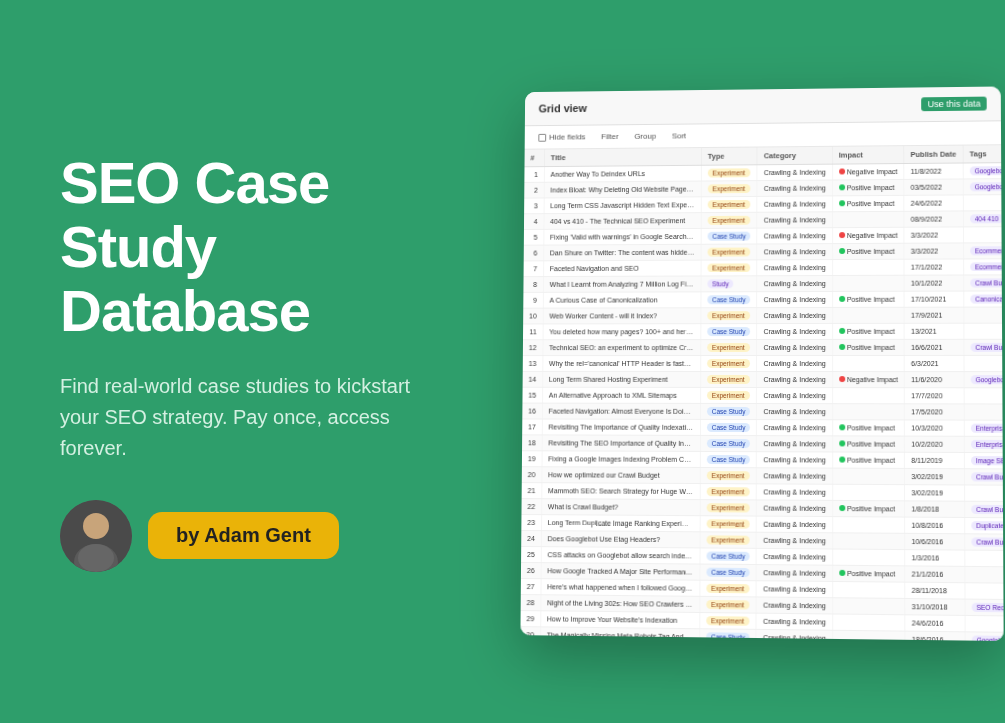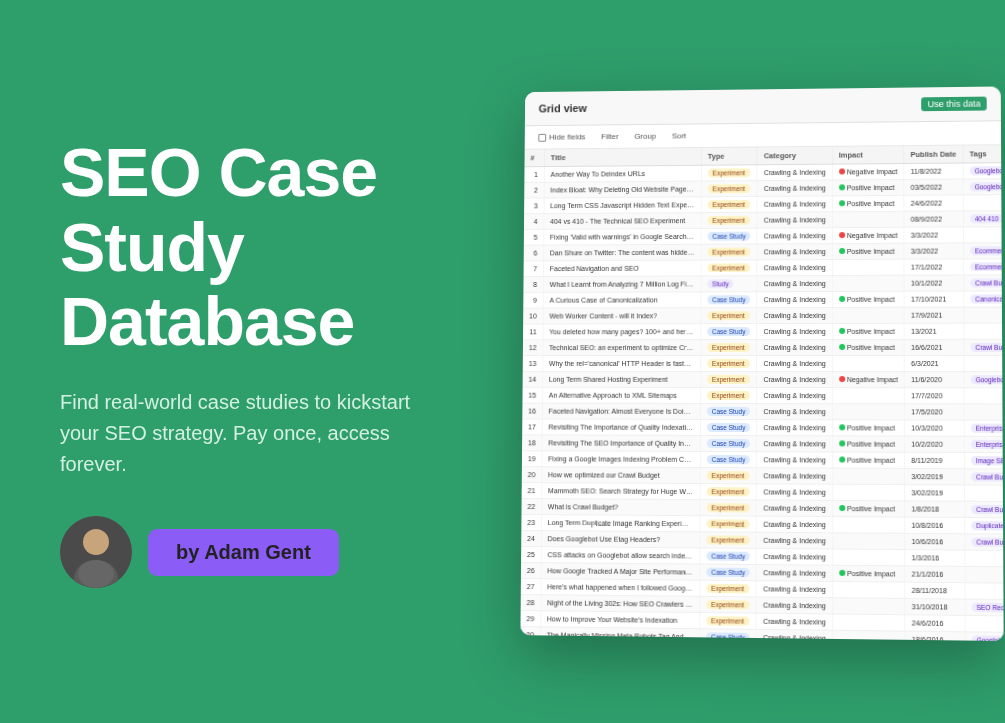--- a/index.html
+++ b/index.html
@@ -23,21 +23,21 @@
 
     .left-section {
       flex: 0 0 420px;
       display: flex;
       flex-direction: column;
       gap: 28px;
     }
 
     .headline {
       color: #ffffff;
-      font-size: 68px;
+      font-size: 58px;
       font-weight: 800;
       line-height: 1.1;
       letter-spacing: -1px;
     }
 
     .subheadline {
       color: #d4f0e2;
       font-size: 20px;
       font-weight: 400;
       line-height: 1.55;
@@ -57,23 +57,23 @@
       border-radius: 50%;
       background: #555;
       overflow: hidden;
       flex-shrink: 0;
       display: flex;
       align-items: flex-end;
       justify-content: center;
     }
 
     .author-name-box {
-      background: #8b5cf6;
+      background: #eab308;
       padding: 12px 28px;
-      border-radius: 9px;
+      border-radius: 14px;
     }
 
     .author-name {
       font-size: 20px;
       font-weight: 600;
       color: #222;
       white-space: nowrap;
     }
 
     .right-section {

